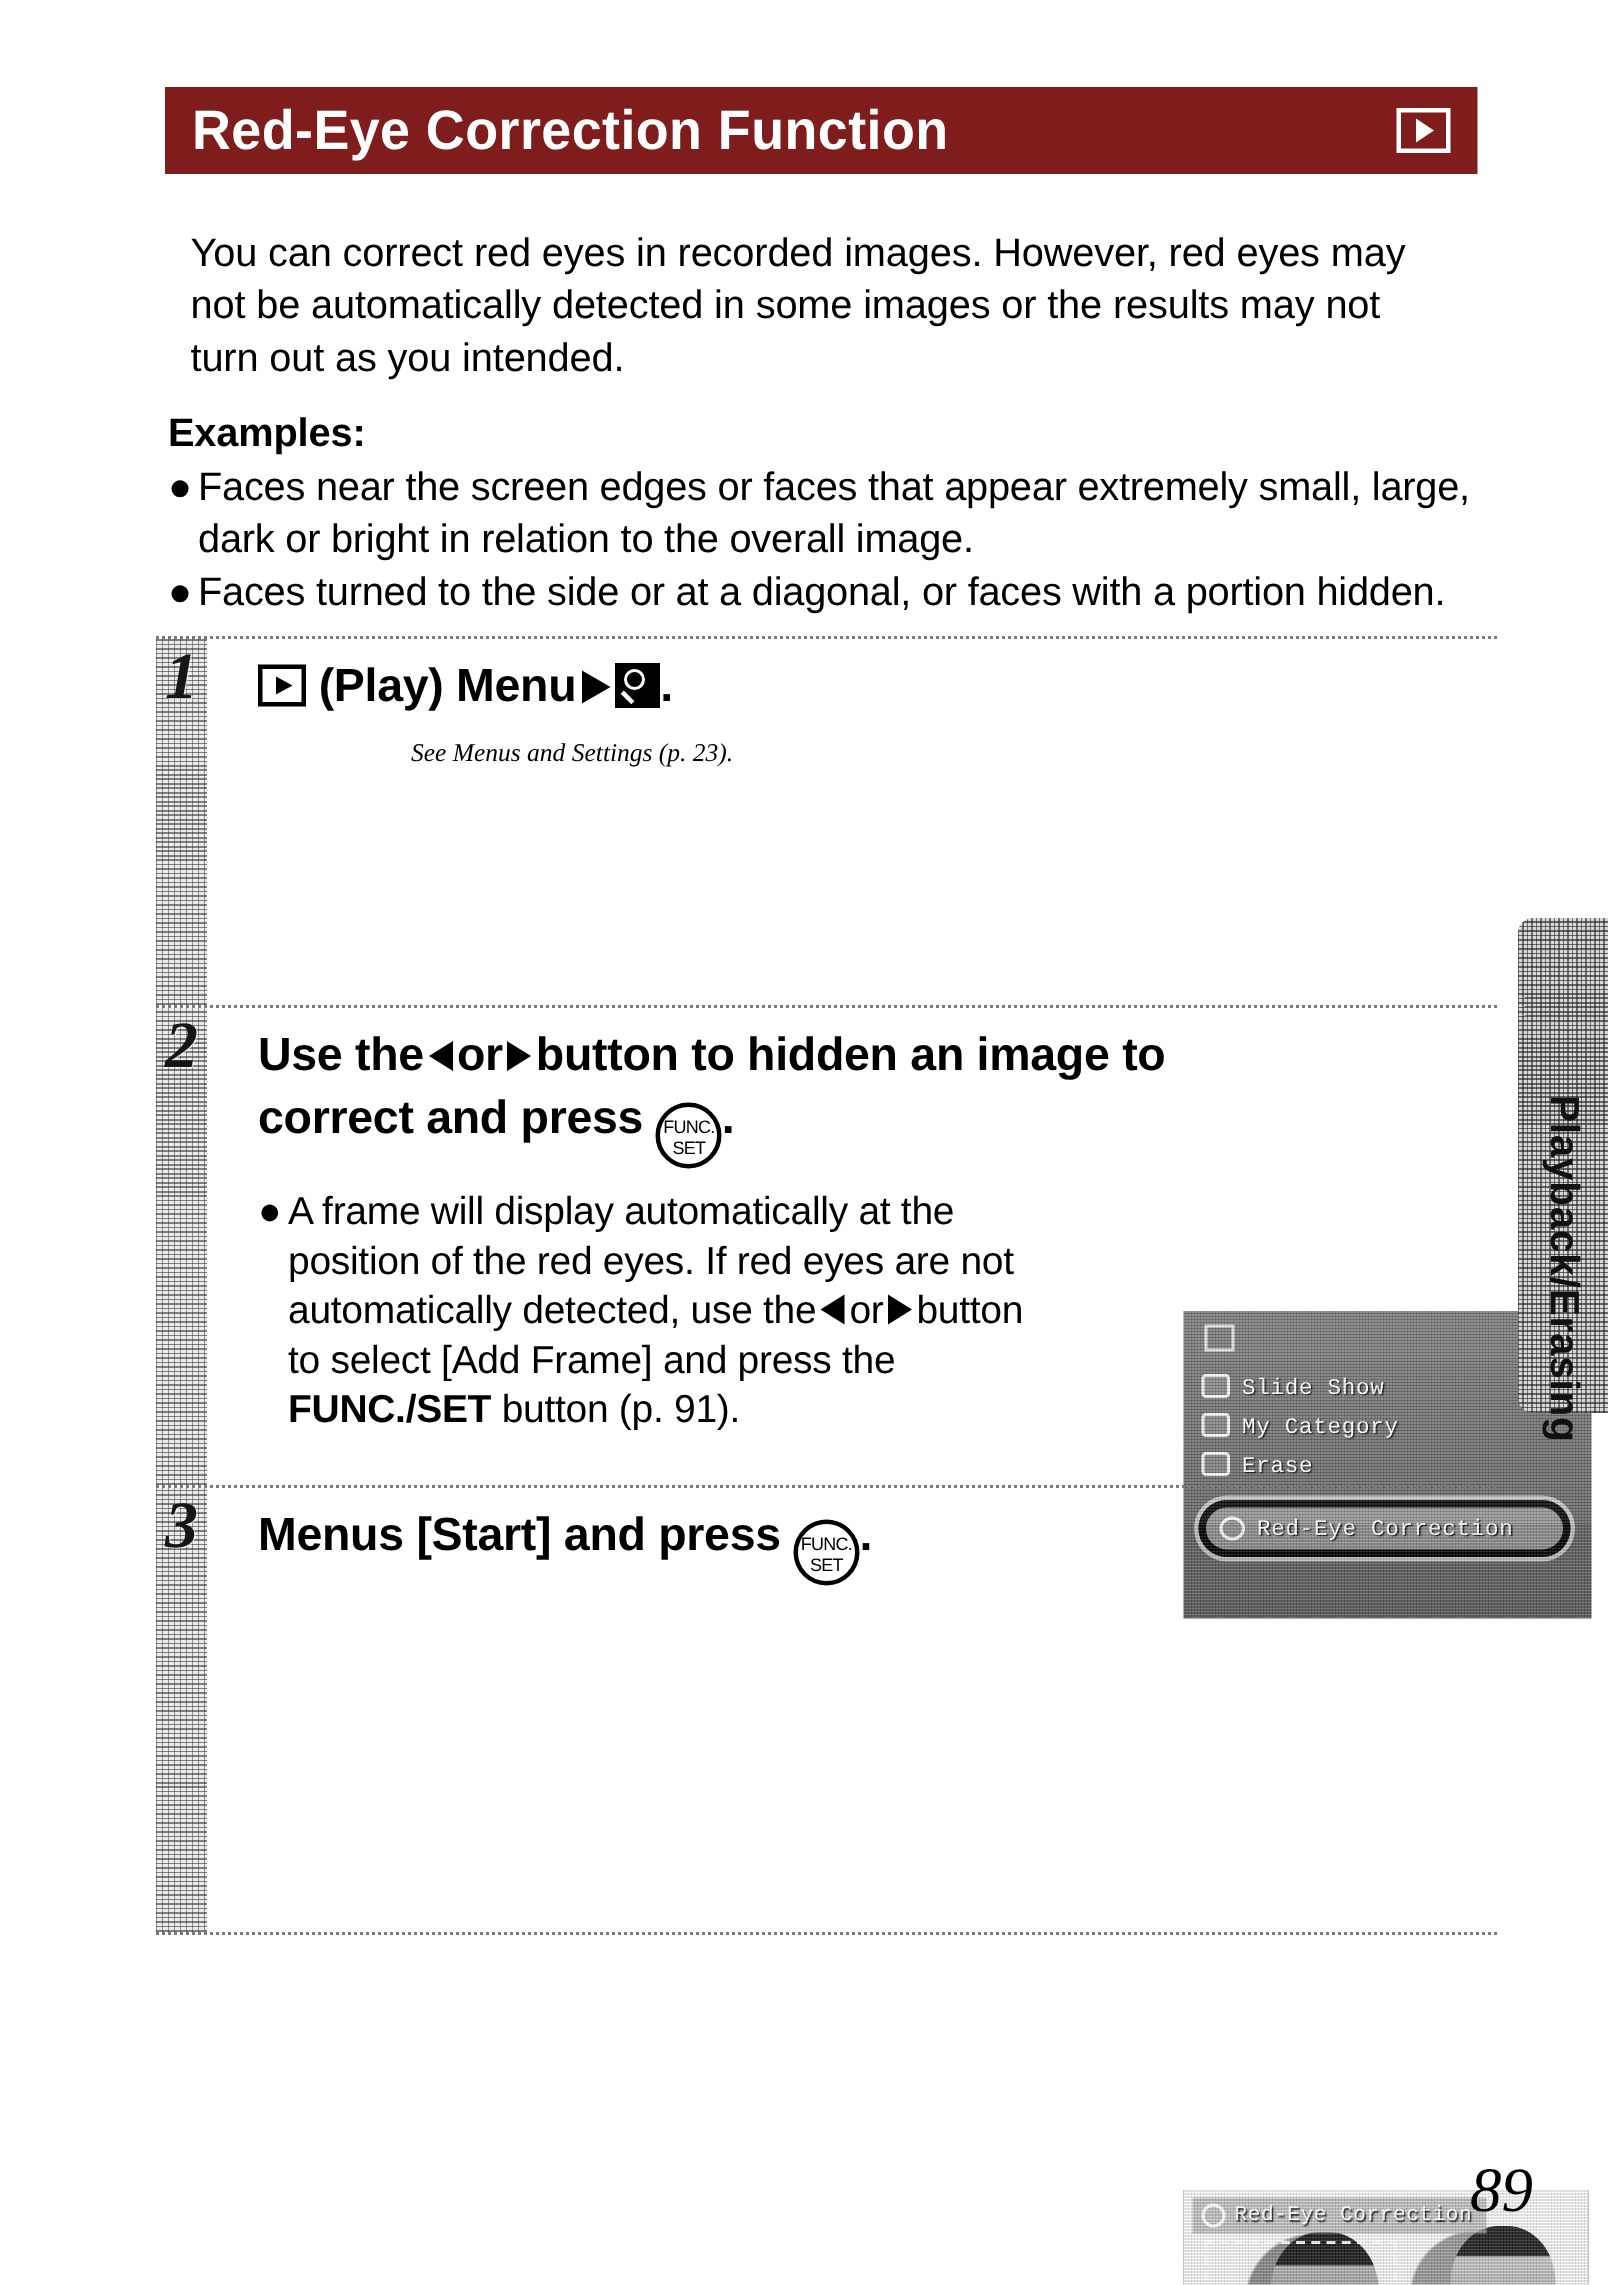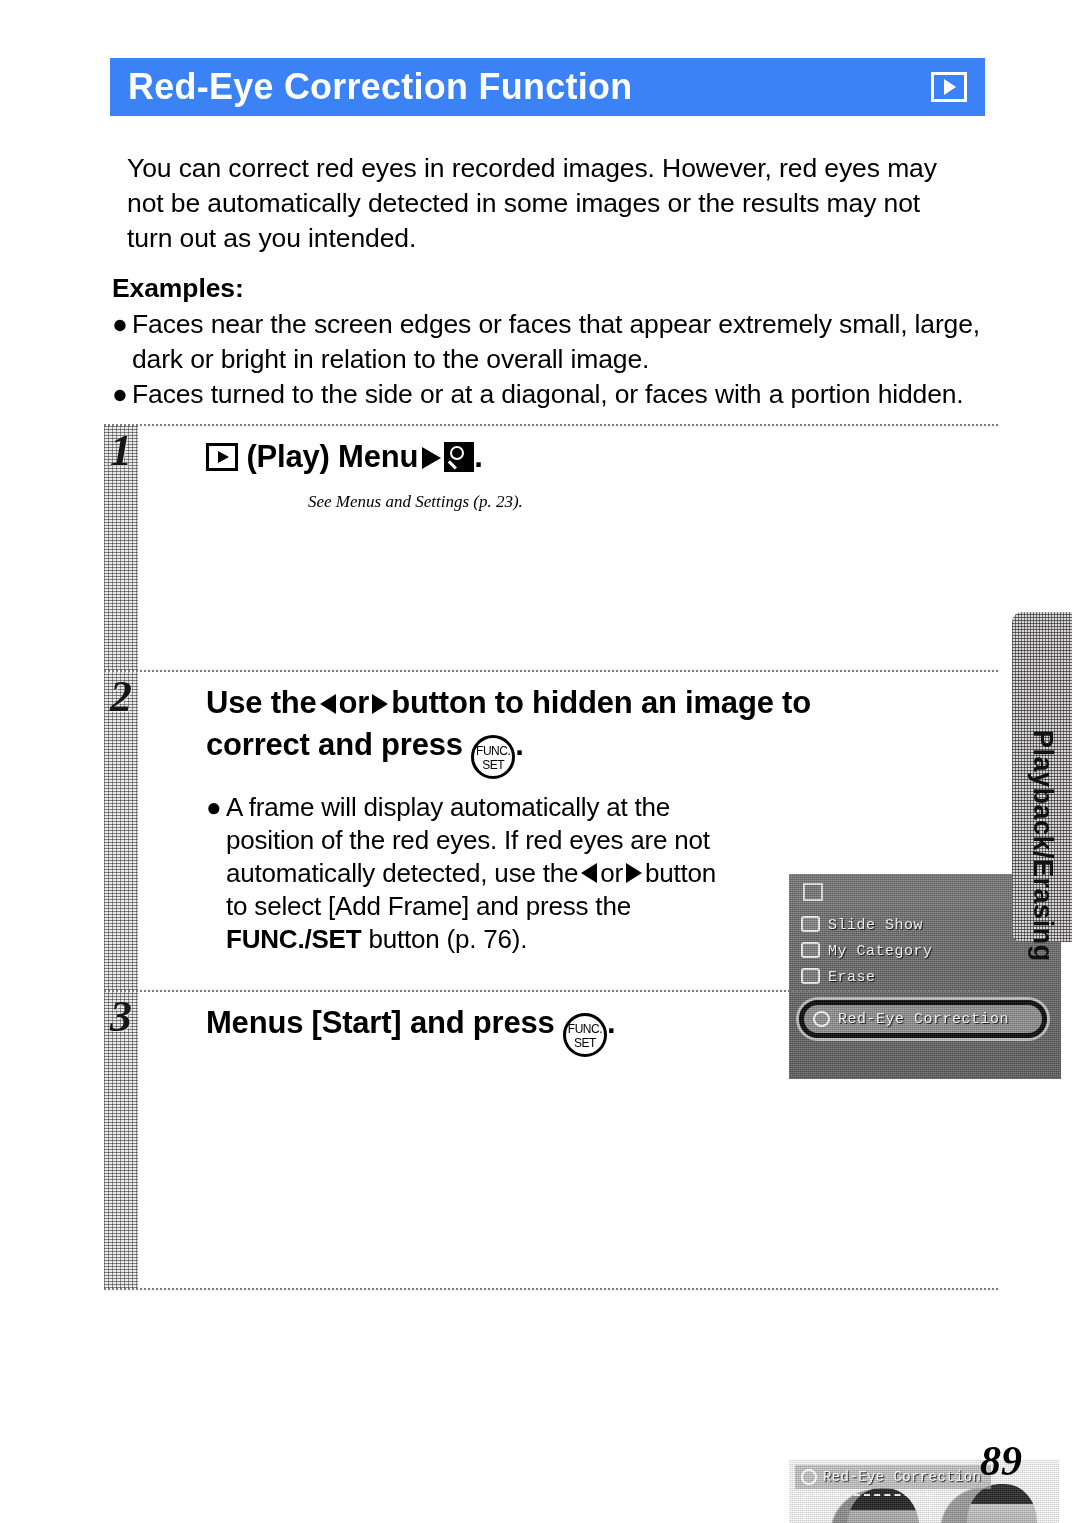--- a/index.html
+++ b/index.html
@@ -22,21 +22,21 @@
     inset: 0;
   }
 
   
   .title-bar {
     position: absolute;
     left: 110px;
     top: 58px;
     width: 875px;
     height: 58px;
-    background: #3b82f6;
+    background: #7f1d1d;
     display: flex;
     align-items: center;
     justify-content: space-between;
     padding: 0 18px;
     box-sizing: border-box;
   }
   .title-text {
     color: #ffffff;
     font-size: 37px;
     font-weight: bold;
@@ -134,21 +134,21 @@
     font-family: "Liberation Serif", serif;
     font-style: italic;
     font-weight: bold;
     font-size: 44px;
     line-height: 46px;
     color: #161616;
     text-shadow: 1px 1px 0 rgba(255,255,255,.5);
   }
 
   .step-body {
-    margin-left: 102px;
+    margin-left: 68px;
     padding-top: 10px;
   }
 
   .step-head {
     font-size: 31px;
     font-weight: bold;
     line-height: 42px;
     letter-spacing: -0.2px;
     display: block;
   }
@@ -440,21 +440,21 @@
     white-space: nowrap;
   }
 
   
   .page-number {
     position: absolute;
     right: 58px;
     bottom: 38px;
     font-family: "Liberation Serif", serif;
     font-style: italic;
-    font-weight: bold;
+    font-weight: normal;
     font-size: 42px;
     color: #000;
   }
 </style>
 </head>
 <body>
 
 <div class="page">
 
   <div class="title-bar">
@@ -521,21 +521,21 @@
           </span><span>.</span>
         </div>
 
         <div class="step-text">
           <span class="dot">●</span><span>A frame will display automatically at</span>
           <span>the position of the red eyes.</span>
           <span>If red eyes are not automatically</span>
           <span>detected, use the</span><span class="ico-left"></span><span>or</span><span class="ico-right"></span><span>button to</span>
           <span>select [Add Frame] and press the</span>
           <b>FUNC./SET</b>
-          <span>button (p. 76).</span>
+          <span>button (p. 91).</span>
         </div>
       </div>
 
       <div class="lcd" id="lcd-photo-2">
         <div class="photo-bg"></div>
         <div class="head-l"></div>
         <div class="head-r"></div>
 
         <div class="frame-dots"></div>
         <div class="lcd-titlebar">

